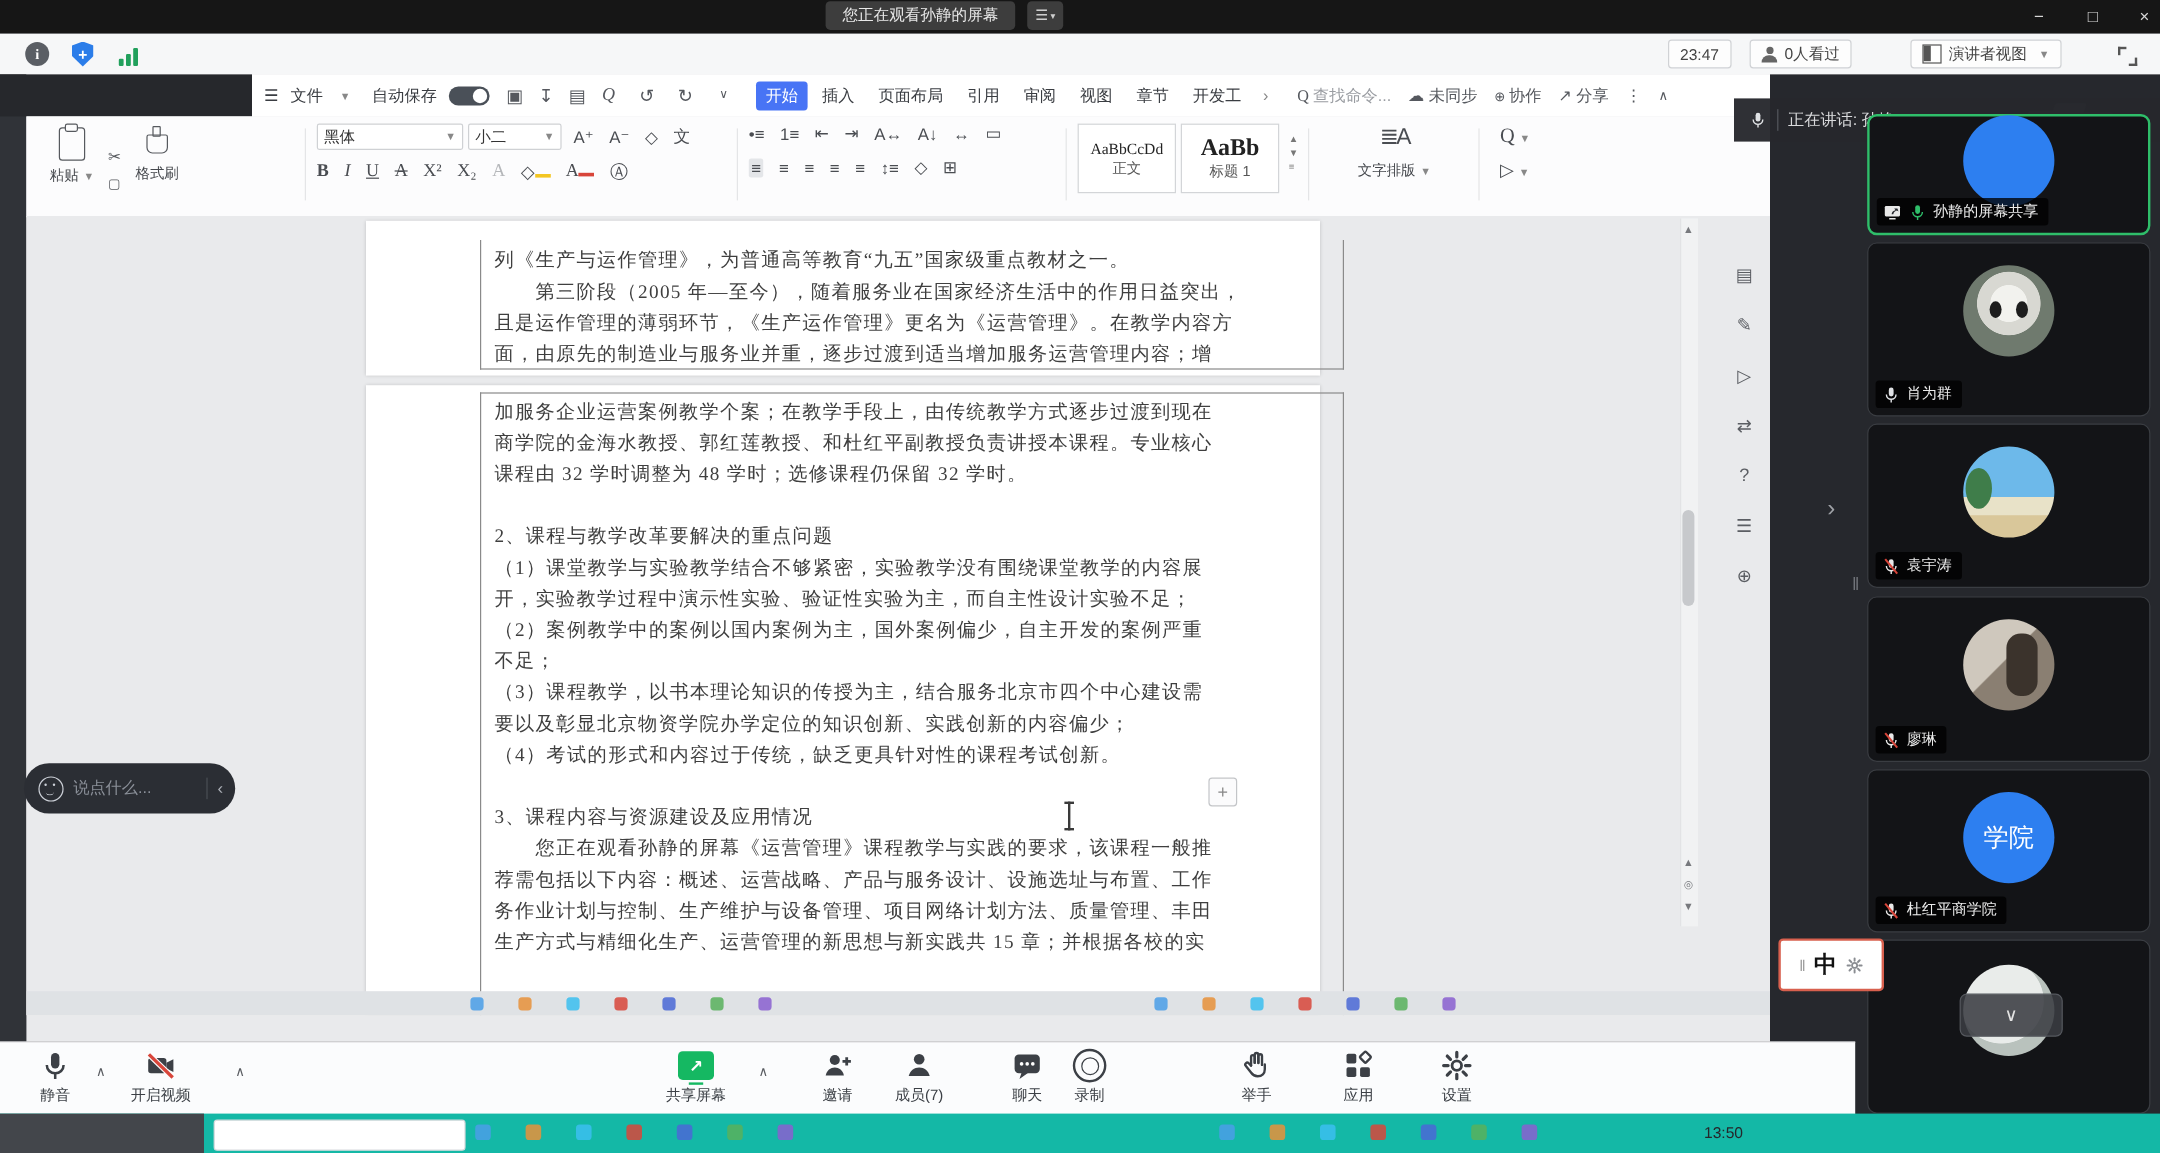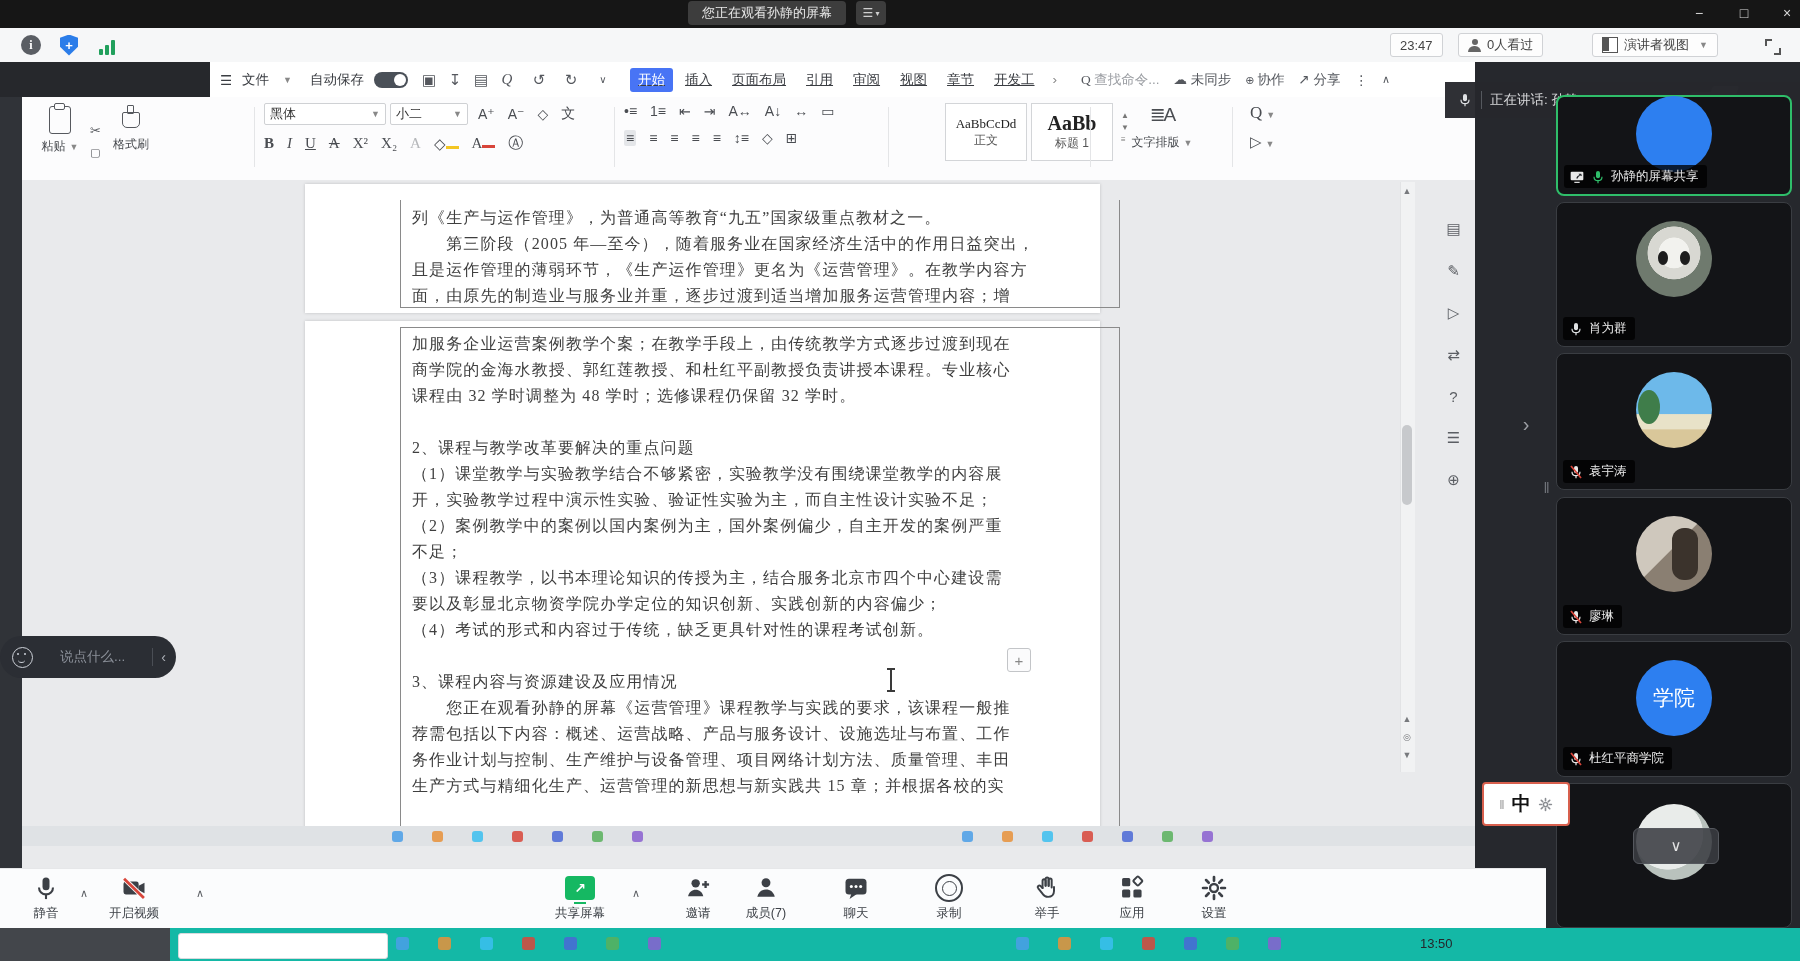--- a/index.html
+++ b/index.html
@@ -35,21 +35,21 @@
   .fs-ic:after{right:0;bottom:0;border-left:none;border-top:none;}
   
   #share-area{left:22px;top:62px;width:1453px;height:806px;background:#e9eaec;}
   #left-edge{left:0;top:62px;width:22px;height:866px;background:#303338;}
   #menu-dark{left:0;top:62px;width:210px;height:35px;background:#26282c;}
   #wps-menu{left:210px;top:62px;width:1265px;height:35px;background:#ffffff;display:flex;align-items:center;
     font-size:13.5px;color:#3a3d42;gap:10px;padding-left:10px;box-sizing:border-box;}
   .m-ic{color:#55585e;font-size:15px;width:22px;text-align:center;}
   .toggle{width:34px;height:16px;border-radius:9px;background:#4a5058;position:relative;}
   .toggle:after{content:"";position:absolute;right:2px;top:2px;width:12px;height:12px;border-radius:50%;background:#fff;}
-  #wps-tabs{display:flex;align-items:center;gap:4px;margin-left:6px;text-decoration:underline;}
+  #wps-tabs{display:flex;align-items:center;gap:4px;margin-left:6px;}
   .wtab{padding:3px 8px;border-radius:3px;white-space:nowrap;}
   .wtab.active{background:#4874f5;color:#fff;}
   .menu-right{display:flex;align-items:center;gap:14px;margin-left:14px;color:#55585e;white-space:nowrap;}
   #wps-ribbon{left:22px;top:97px;width:1453px;height:83px;background:#fcfcfd;border-bottom:1px solid #e3e4e6;}
   .rgroup{position:absolute;top:6px;height:70px;}
   .rsep{position:absolute;top:10px;width:1px;height:60px;background:#e4e5e7;}
   .bigbtn{display:inline-flex;flex-direction:column;align-items:center;width:52px;font-size:12px;color:#45484d;}
   .clip-ic{width:20px;height:26px;border:1.6px solid #56595e;border-radius:3px;position:relative;margin:3px 0 4px;}
   .clip-ic:before{content:"";position:absolute;left:4px;top:-4px;width:9px;height:5px;background:#fcfcfd;border:1.6px solid #56595e;border-radius:2px;}
   .brush-ic{width:16px;height:14px;border:1.6px solid #56595e;border-radius:2px 2px 5px 5px;position:relative;margin:9px 0 8px;}
@@ -106,22 +106,22 @@
   .av-moon{background:radial-gradient(circle at 42% 40%,#e9ecea 0 55%,#b9c2bd 56% 100%);}
   .av-text{background:#2d7ff0;display:flex;align-items:center;justify-content:center;color:#fff;font-size:21px;}
   .namechip{position:absolute;left:6px;bottom:6px;background:rgba(0,0,0,.78);border-radius:3px;color:#ebebeb;
     font-size:12.5px;display:flex;align-items:center;gap:5px;padding:3px 8px 3px 5px;max-width:210px;white-space:nowrap;}
   .chip-ic{width:16px;height:16px;display:inline-flex;}
   #collapse-handle{left:1516px;top:400px;width:20px;height:48px;color:#9ea1a6;font-size:20px;display:flex;align-items:center;justify-content:center;}
   #drag-handle{left:1542px;top:466px;width:10px;height:42px;color:#707379;font-size:15px;display:flex;align-items:center;justify-content:center;letter-spacing:1px;}
   #scroll-more{left:1633px;top:828px;width:84px;height:34px;background:rgba(58,60,66,.88);border:1px solid #55585e;
     border-radius:6px;color:#e4e4e4;font-size:15px;display:flex;align-items:center;justify-content:center;}
   
-  #chat-pill{left:0;top:636px;width:176px;height:42px;background:#2b2e34;border-radius:21px;display:flex;
-    align-items:center;padding:0 10px 0 12px;box-sizing:border-box;gap:8px;z-index:6;text-align:center;}
+  #chat-pill{left:20px;top:636px;width:176px;height:42px;background:#2b2e34;border-radius:21px;display:flex;
+    align-items:center;padding:0 10px 0 12px;box-sizing:border-box;gap:8px;z-index:6;}
   .emoji-face{width:19px;height:19px;border-radius:50%;border:1.6px solid #cdd1d8;position:relative;flex:none;}
   .emoji-face:before{content:"";position:absolute;left:3.5px;top:5px;width:2.5px;height:2.5px;border-radius:50%;
      background:#cdd1d8;box-shadow:7px 0 0 #cdd1d8;}
   .emoji-face:after{content:"";position:absolute;left:4.5px;bottom:3.5px;width:7px;height:3.5px;
      border-bottom:1.6px solid #cdd1d8;border-radius:0 0 7px 7px;}
   #chat-pill .ph{color:#8b9099;font-size:13.5px;flex:1;white-space:nowrap;overflow:hidden;}
   
   #meet-toolbar{left:0;top:868px;width:1546px;height:60px;background:#fbfcfd;border-top:1px solid #e6e7e9;}
   .titem{position:absolute;top:5px;display:flex;flex-direction:column;align-items:center;gap:3px;
     font-size:12.5px;color:#3c4046;white-space:nowrap;}
@@ -305,21 +305,21 @@
           <span>≡</span>
           <span>≡</span>
           <span>≡</span>
           <span>↕≡</span>
           <span>◇</span>
           <span>⊞</span>
         </div>
     </div>
     <div class="rsep" style="left:866px"></div>
 
-    <div class="rgroup" style="left:923px;display:flex;gap:4px;">
+    <div class="rgroup" style="left:876px;display:flex;gap:4px;">
       <span class="stylebox">
         <span class="sample" style="font-size:13px">AaBbCcDd</span>
         <span>正文</span>
       </span>
       <span class="stylebox">
         <span class="sample" style="font-size:20px;font-weight:bold">AaBb</span>
         <span>标题 1</span>
       </span>
       <span class="arrstack">
           <span>▲</span>
@@ -580,21 +580,21 @@
           <svg class="svgic" viewBox="0 0 24 24">
             <rect x="3" y="4" width="18" height="13.5" rx="3" fill="#3c4046"></rect>
             <path d="M8 17l-1.5 4.5L13 17z" fill="#3c4046"></path>
             <circle cx="8" cy="10.8" r="1.3" fill="#fff"></circle>
             <circle cx="12" cy="10.8" r="1.3" fill="#fff"></circle>
             <circle cx="16" cy="10.8" r="1.3" fill="#fff"></circle>
           </svg>
         </div>
         <span>聊天</span>
       </div>
-      <div class="titem" style="left: 915px; width: 68px;">
+      <div class="titem" style="left: 874px; width: 68px;">
         <div class="ibox">
           <span class="rec-ring">
             <i></i>
           </span>
         </div>
         <span>录制</span>
       </div>
       <div class="titem" style="left: 1013px; width: 68px;">
         <div class="ibox">
           <svg class="svgic" viewBox="0 0 24 24" fill="none" stroke="#3c4046" stroke-width="1.7" stroke-linecap="round">

